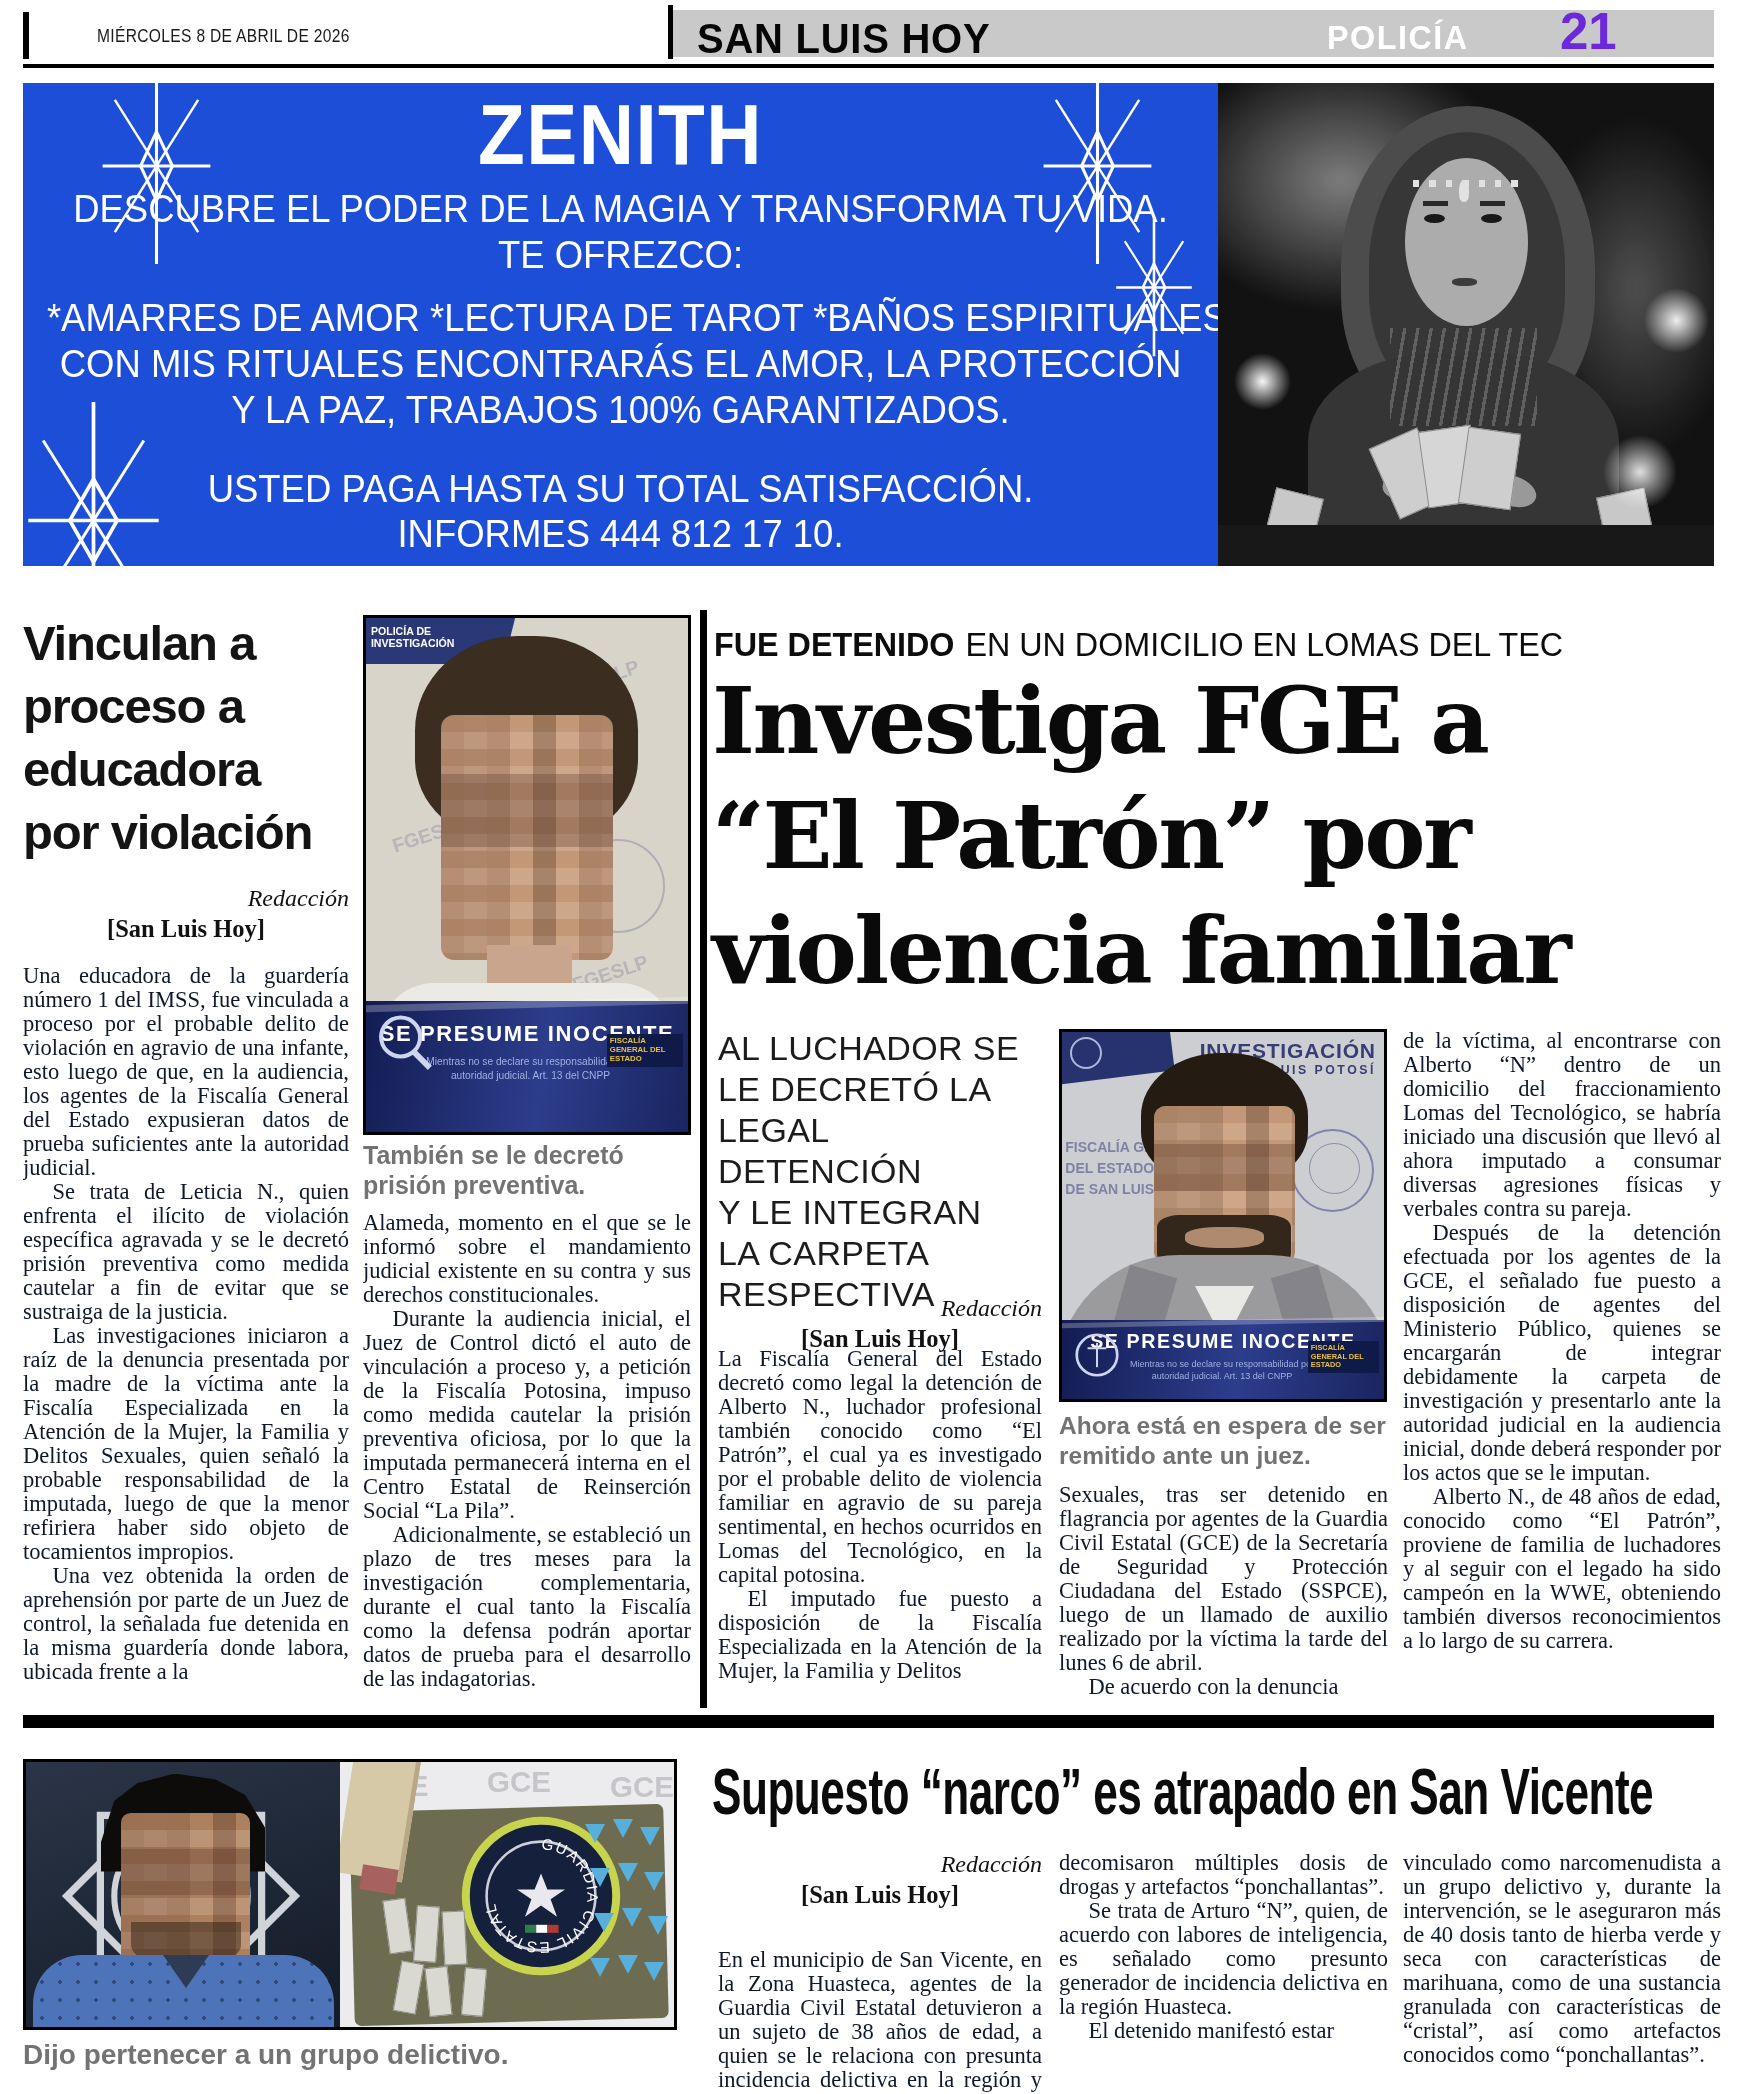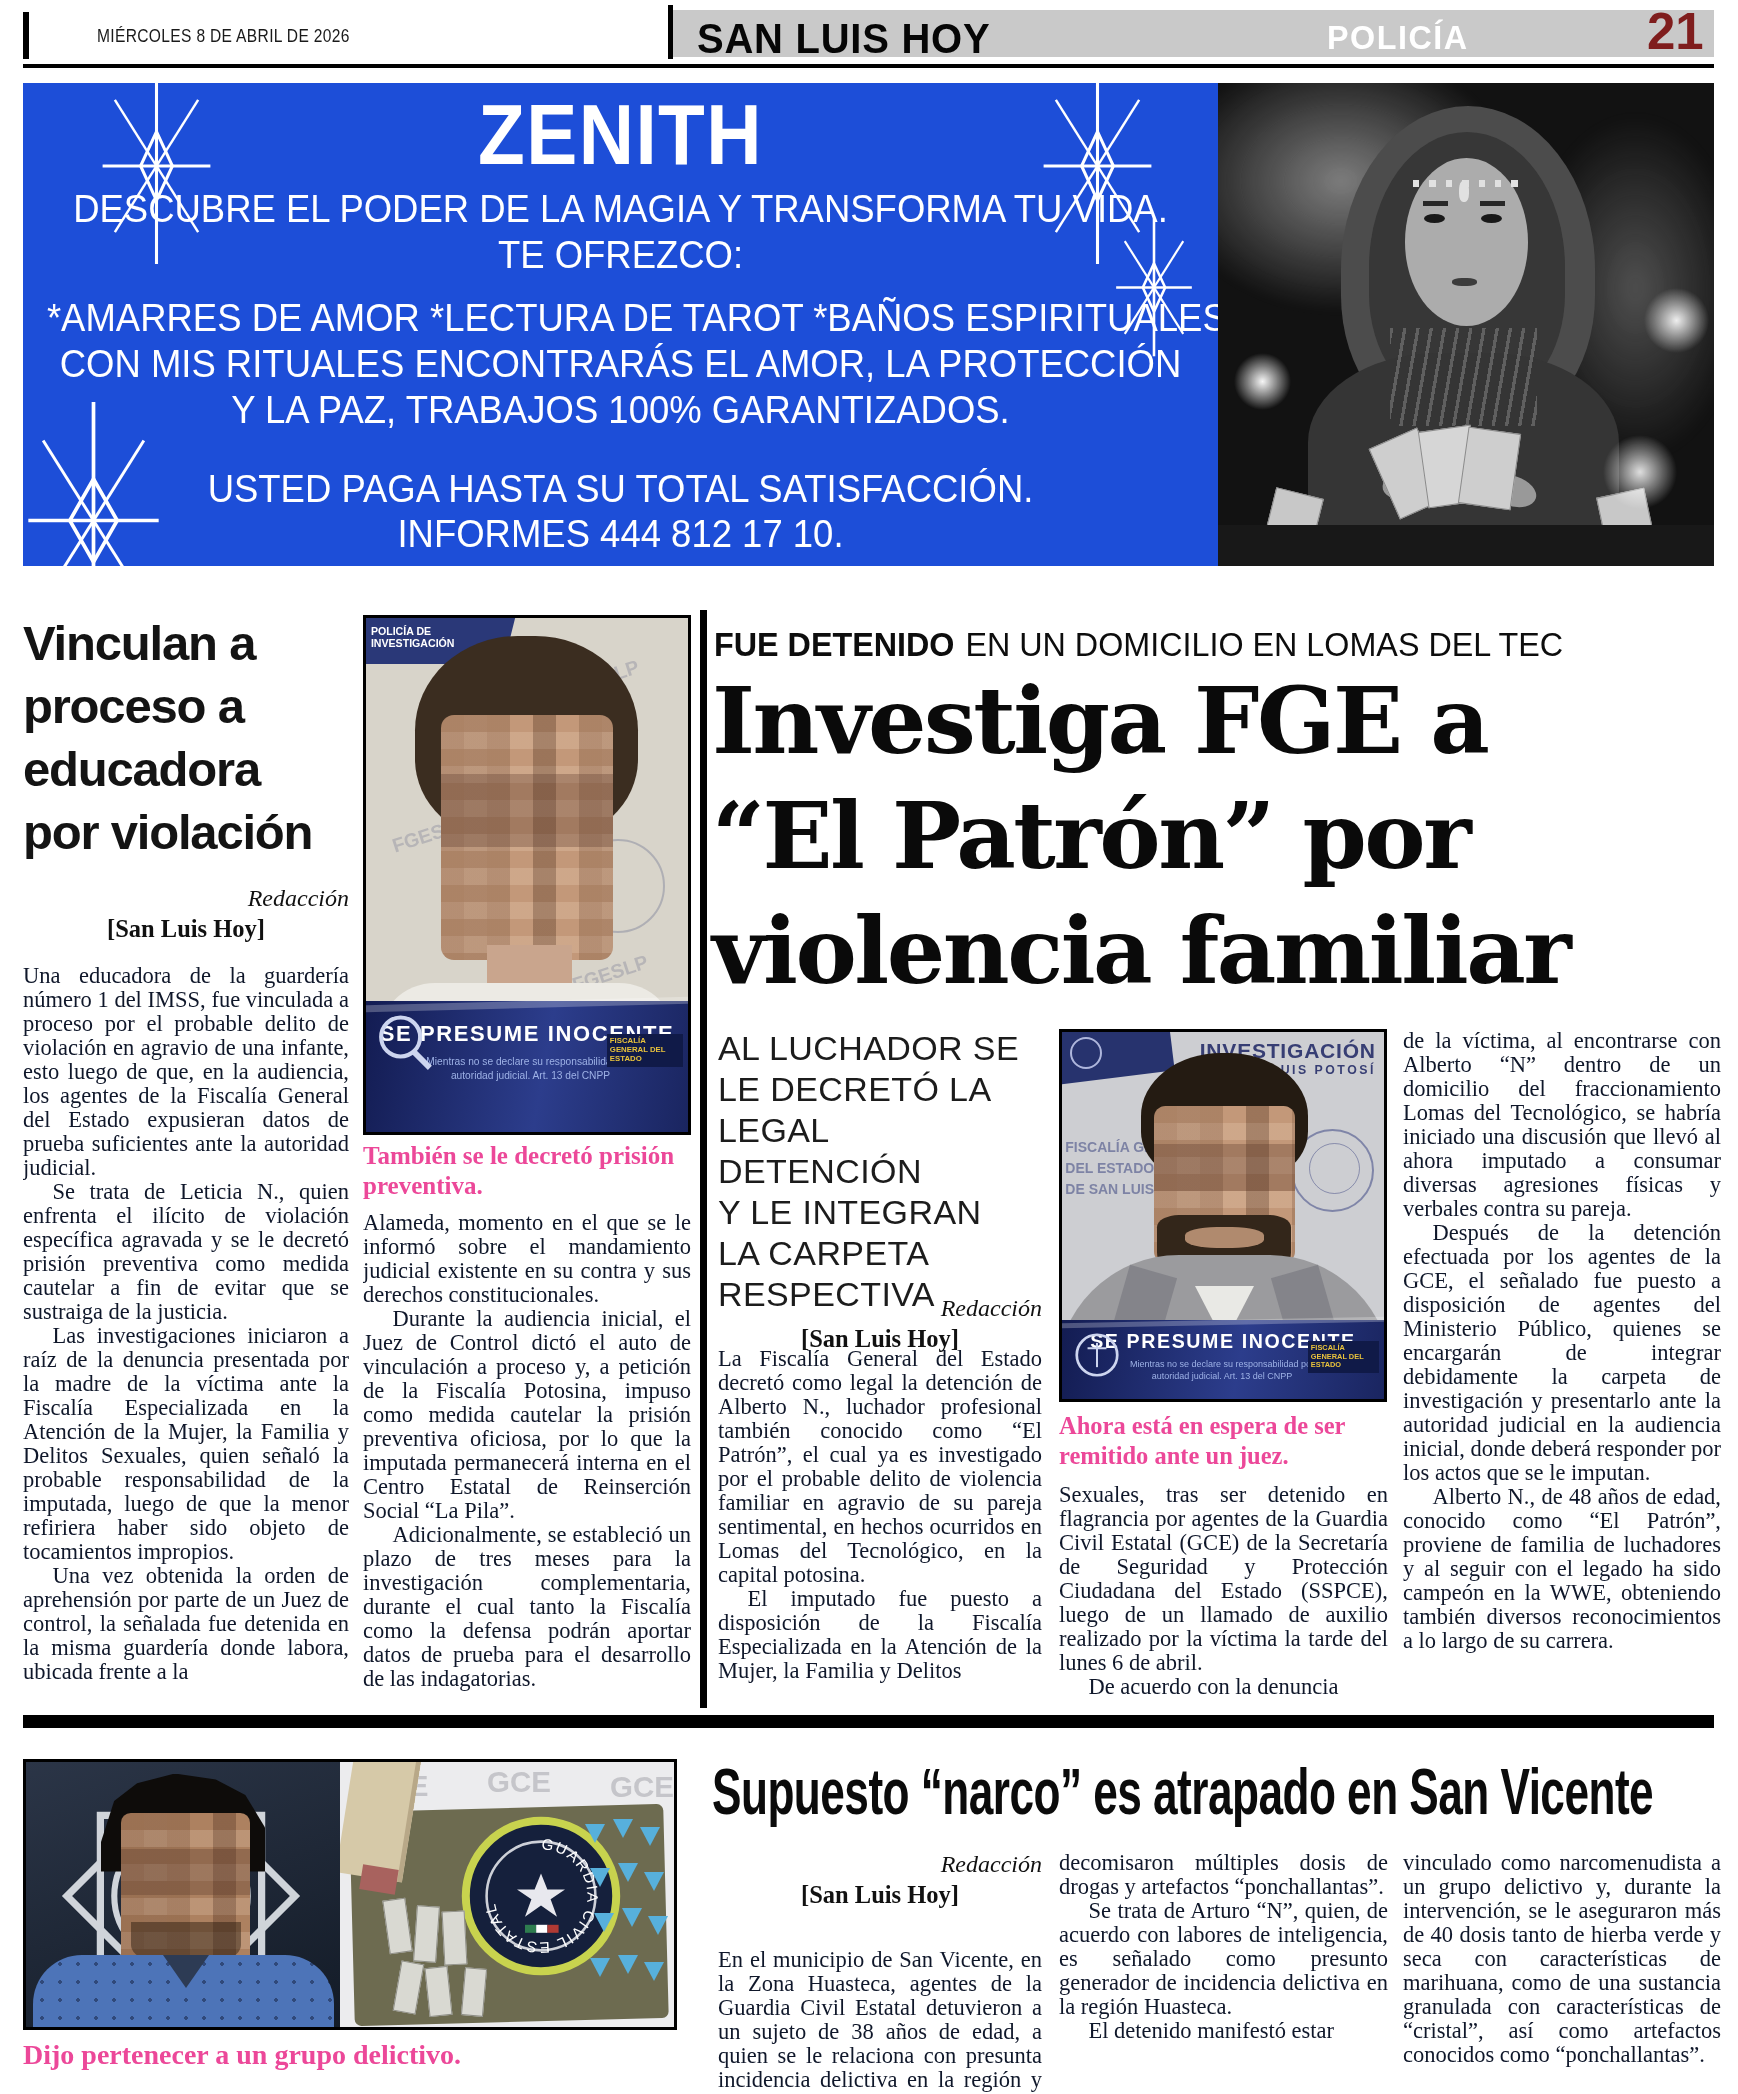--- a/index.html
+++ b/index.html
@@ -10,21 +10,21 @@
   
   .hdr-tick{left:23px;top:11.5px;width:5.7px;height:47px;background:#000;}
   .hdr-date{left:97px;top:24.5px;width:507px;font-family:"Liberation Sans",sans-serif;
             font-size:19px;letter-spacing:0.4px;color:#1a1a1a;transform:scaleX(.82);transform-origin:left;}
   .hdr-gray{left:671px;top:9.8px;width:1043px;height:47px;background:#c9c9c9;}
   .hdr-vdiv{left:668px;top:4.9px;width:4.9px;height:54px;background:#000;}
   .masthead{left:697px;top:14px;font-family:"Liberation Sans",sans-serif;font-weight:bold;
             font-size:43px;letter-spacing:0.8px;color:#060606;transform:scaleX(.93);transform-origin:left;}
   .section-label{left:1327px;top:18px;font-family:"Liberation Sans",sans-serif;font-weight:bold;
             font-size:34px;letter-spacing:1.6px;color:#ffffff;transform:scaleX(.95);transform-origin:left;}
-  .page-num{left:1647px;top:1.6px;font-family:"Liberation Sans",sans-serif;font-weight:bold;font-size:51px;color:#7f1d1d;}
+  .page-num{left:1560px;top:1.6px;font-family:"Liberation Sans",sans-serif;font-weight:bold;font-size:51px;color:#6d28d9;}
   .hdr-rule{left:23px;top:64px;width:1691px;height:4.1px;background:#000;}
 
   
   .ad{left:23px;top:83px;width:1691px;height:483px;background:#1d4ed8;overflow:hidden;}
   .ad-text{position:absolute;left:0;width:1195px;text-align:center;color:#fff;
            font-family:"Liberation Sans",sans-serif;font-size:38px;white-space:nowrap;
            transform:scaleX(.96);transform-origin:center;}
   .ad-brand{position:absolute;left:0;top:3.3px;width:1195px;text-align:center;color:#fff;
            font-family:"Liberation Sans",sans-serif;font-weight:bold;font-size:85px;letter-spacing:1.6px;
            transform:scaleX(.9);}
@@ -45,21 +45,21 @@
   .by-role{font-style:italic;font-size:24px;text-align:right;}
   .by-src{font-weight:bold;font-size:24.5px;margin-top:3.3px;}
 
   
   .a1-headline{left:23px;top:612px;width:327px;font-family:"Liberation Sans",sans-serif;
                font-weight:bold;font-size:49px;line-height:63px;letter-spacing:-1.2px;color:#141414;}
   .a1-byline{left:23px;top:885px;width:326px;}
   .a1-body{left:23px;top:964px;width:326px;height:743px;}
   .photo-frame{border:3.3px solid #000;background:#d8d4ca;overflow:hidden;}
   .photo1{left:363px;top:615px;width:322px;height:514px;}
-  .caption{font-family:Liberation Serif, serif;font-weight:bold;color:#ec4899;}
+  .caption{font-family:Liberation Sans, sans-serif;font-weight:bold;color:#737373;}
   .a1-caption{left:363px;top:1141px;width:328px;font-size:25px;line-height:29.5px;height:61px;overflow:hidden;}
   .a1-body2{left:363px;top:1211px;width:328px;height:496px;}
 
   
   .a2-kicker{left:714px;top:625px;width:1015px;font-family:"Liberation Sans",sans-serif;
              font-size:34px;color:#0d0d0d;white-space:nowrap;transform:scaleX(.95);transform-origin:left;}
   .a2-kicker .kb{font-weight:bold;}
   .a2-kicker .kr{margin-left:11.5px;}
   .a2-headline{left:712px;top:664px;width:1015px;font-family:"DejaVu Serif",serif;font-weight:bold;
                font-size:92px;line-height:115px;letter-spacing:-2.5px;color:#0a0a0a;}

